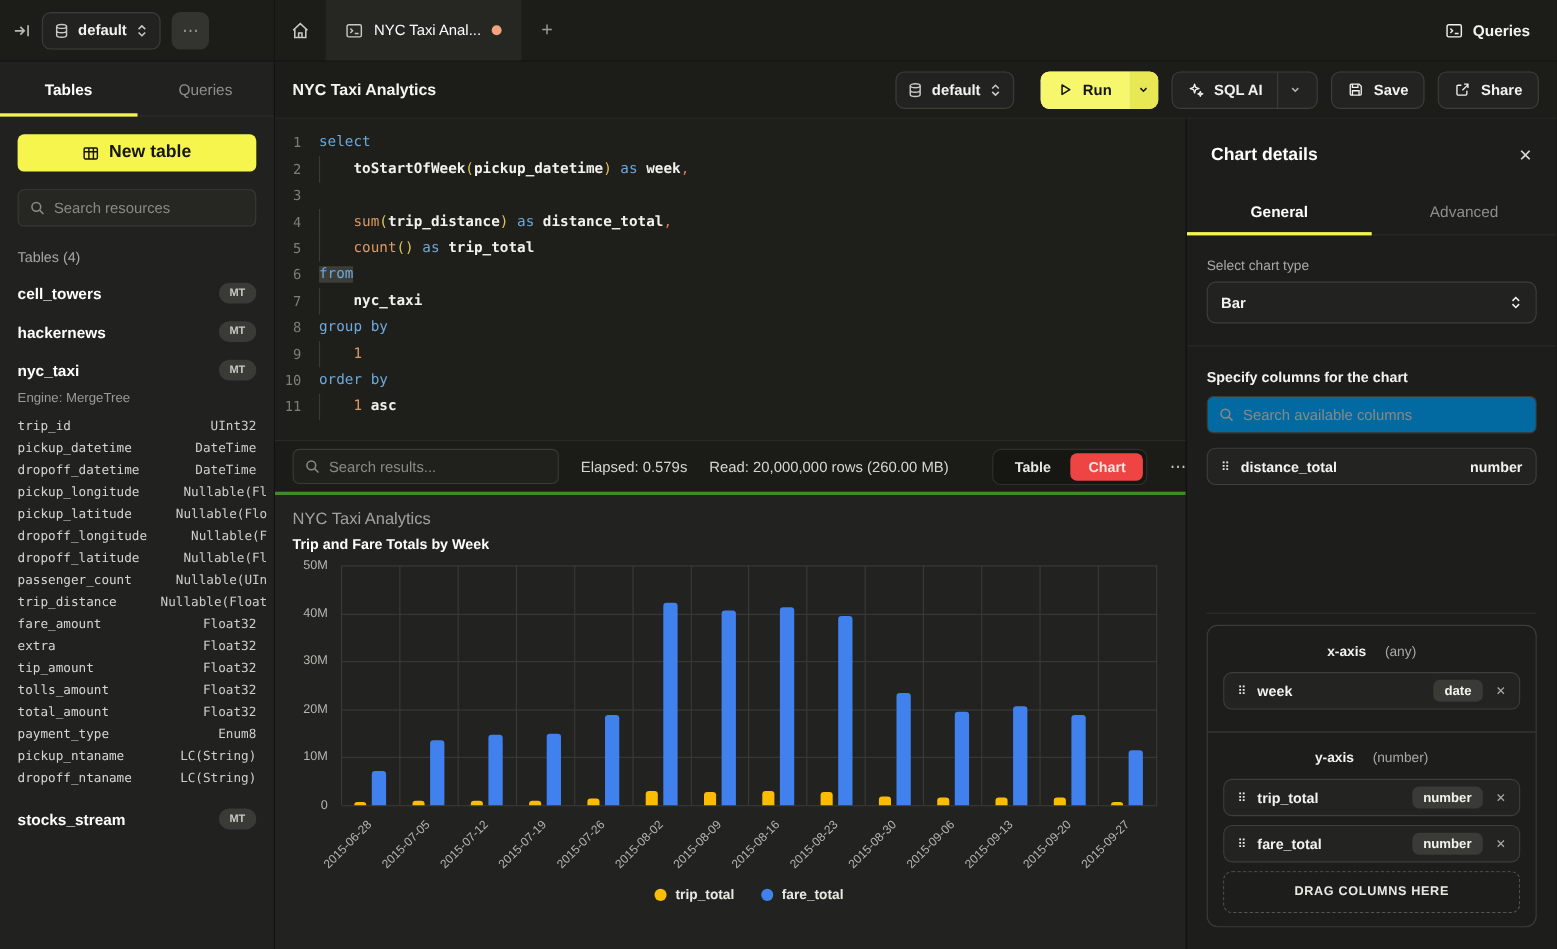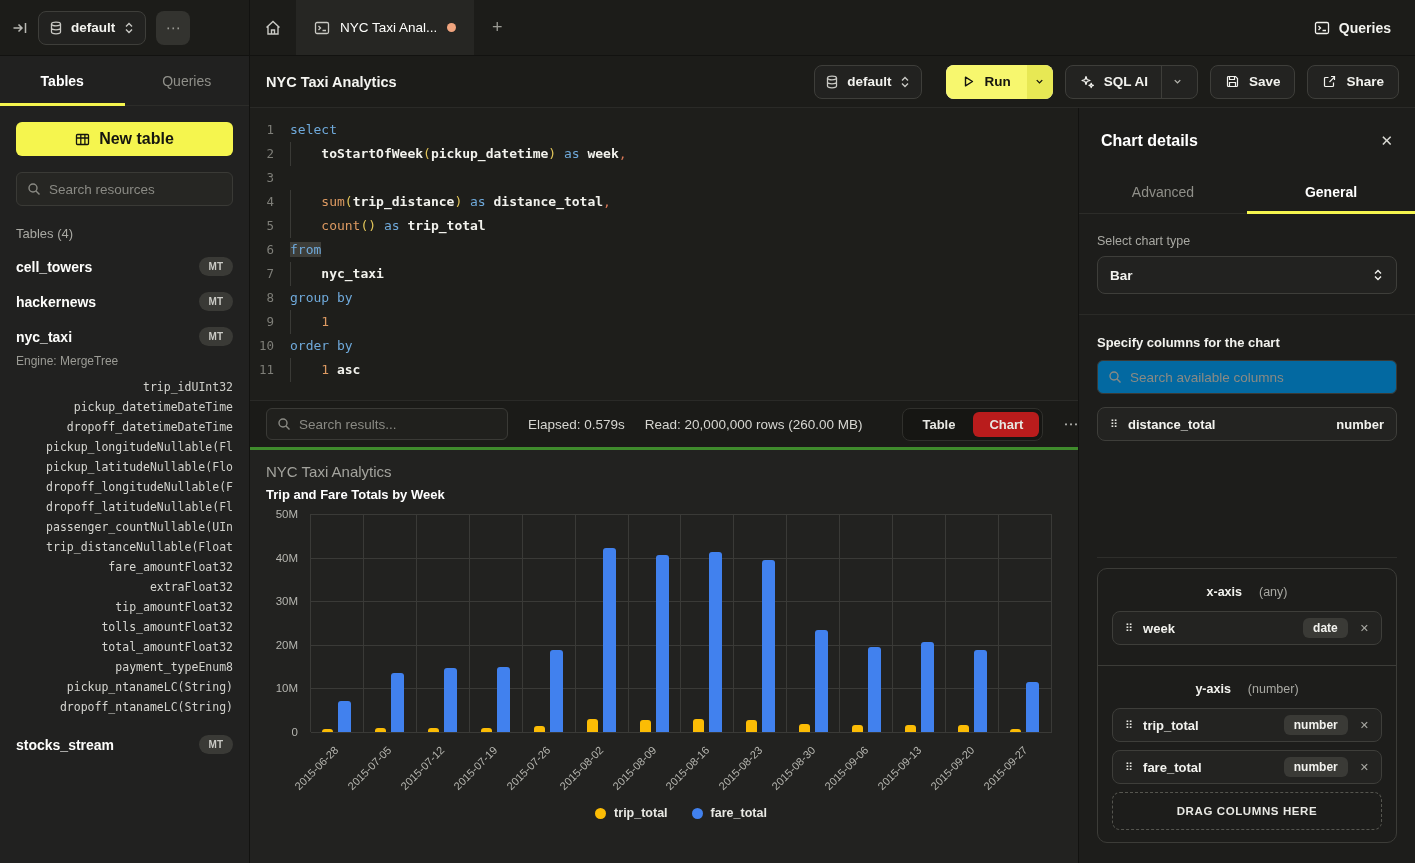--- a/index.html
+++ b/index.html
@@ -37,21 +37,21 @@
   .search-box { margin:0 16px 14px; height:34px; flex:none; border:1px solid #3a3a36; border-radius:6px; display:flex; align-items:center; gap:8px; padding:0 10px; color:#8a8a84; background:#262623; }
   .search-box input { background:transparent; border:0; outline:0; color:#ddddd8; font-size:13.5px; width:100%; font-family:Liberation Sans, sans-serif; }
   .search-box input::placeholder { color:#8a8a84; }
   .side-section-label { padding:6px 16px 8px; color:#a9a9a3; font-size:13px; flex:none; }
   .tables-list { overflow:hidden; }
   .table-row { display:flex; align-items:center; justify-content:space-between; padding:8px 16px; cursor:pointer; }
   .table-name { font-size:14px; font-weight:600; color:#fdfdfb; }
   .badge-mt { background:#3a3a36; color:#c9c9c4; font-size:10px; font-weight:700; padding:4px 10px; border-radius:10px; }
   .engine-line { padding:0 16px 6px; color:#9b9b95; font-size:12px; }
   .columns { padding:3px 16px 10px; font-family:"DejaVu Sans Mono",monospace; font-size:11.5px; line-height:20px; }
-  .col-row { display:flex; justify-content:flex-end; }
+  .col-row { display:flex; justify-content:space-between;gap:40px; }
   .col-name { color:#d6d6d1; }
   .col-type { color:#cfcfca; }
 
   
   .main { flex:1; display:flex; flex-direction:column; min-width:0; }
   .toolbar { height:52px; flex:none; display:flex; align-items:center; gap:12px; padding:0 16px; background:#1c1c19; border-bottom:1px solid #2a2a27; }
   .toolbar-title { font-size:14.5px; font-weight:600; color:#f4f4f0; margin-right:auto; }
   .run-btn { display:flex; align-items:stretch; height:34px; border-radius:8px; overflow:hidden; border:0; padding:0; cursor:pointer; margin-left:12px; }
   .run-main { background:#f7f76e; color:#15150f; font-weight:700; display:flex; align-items:center; gap:9px; padding:0 16px; font-size:13.5px; }
   .run-caret { background:#e7e854; width:26px; display:flex; align-items:center; justify-content:center; color:#15150f; }
@@ -75,21 +75,21 @@
   .tk-id  { color:#f2f2ed; font-weight:bold; }
   .tk-kwhl{ color:#6fa9da; background:#3d3d38; }
 
   
   .resultsbar { height:47px; flex:none; display:flex; align-items:center; gap:20px; padding:0 16px; background:#1b1b18; border-top:1px solid #2a2a27; }
   .resultsbar .search-box { margin:0; width:242px; height:32px; background:#20201d; flex:none; }
   .metric { font-size:13.5px; color:#d6d6d1; white-space:nowrap; }
   .flex-spacer { flex:1; }
   .view-toggle { display:flex; background:#161613; border:1px solid #30302c; border-radius:8px; padding:3px; gap:2px; }
   .view-seg { padding:5px 16px; font-size:13px; color:#e8e8e3; border-radius:6px; font-weight:600; background:none; border:0; cursor:pointer; font-family:"Liberation Sans",sans-serif; }
-  .view-seg.active { background:#b91c1c; }
+  .view-seg.active { background:#ef4444; }
   .more-dots { color:#c9c9c4; font-size:15px; letter-spacing:1px; background:none; border:0; cursor:pointer; }
 
   
   .greenline { height:3px; flex:none; background:#3f8b2c; }
   .chartpanel { flex:1; min-height:0; background:#222220; padding:13px 0 0 16px; }
   .chart-title { color:#a3a39d; font-size:15px; }
   .chart-subtitle { color:#fff; font-weight:700; font-size:13px; margin-top:7px; }
   .plot-row { display:flex; margin-top:12px; height:218px; margin-right:26px; }
   .yticks { width:44px; flex:none; position:relative; }
   .ytick { position:absolute; right:12px; transform:translateY(-50%); font-size:11.5px; color:#b5b5af; }
@@ -585,22 +585,22 @@
               </div>
           </div>
         </div>
 
         <div class="rightpanel">
           <div class="rp-header">
             <span class="rp-title">Chart details</span>
             <button class="rp-close">✕</button>
           </div>
           <div class="rp-tabs">
+            <button class="rp-tab active">General</button>
             <button class="rp-tab">Advanced</button>
-            <button class="rp-tab active">General</button>
           </div>
           <div class="rp-label">Select chart type</div>
           <div class="rp-select">
             <span>Bar</span>
             <span>
               <svg width="12" height="12" viewBox="0 0 12 12" fill="none" stroke="currentColor" stroke-width="1.4">
                   <path d="m3 4.5 3-3 3 3M3 7.5l3 3 3-3"></path>
                 </svg>
             </span>
           </div>

